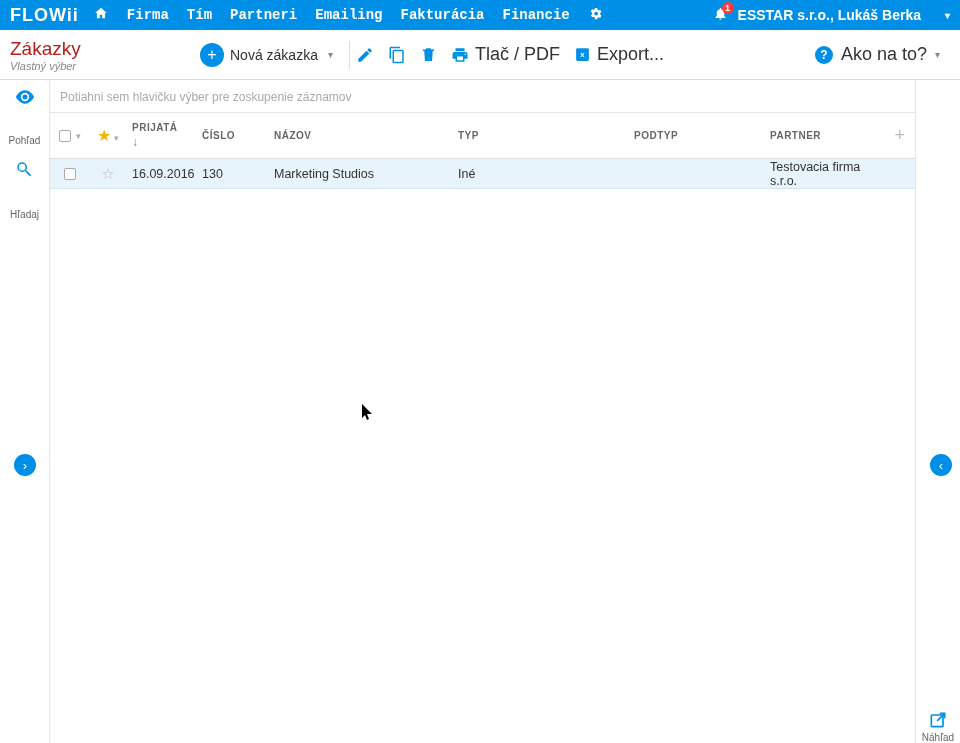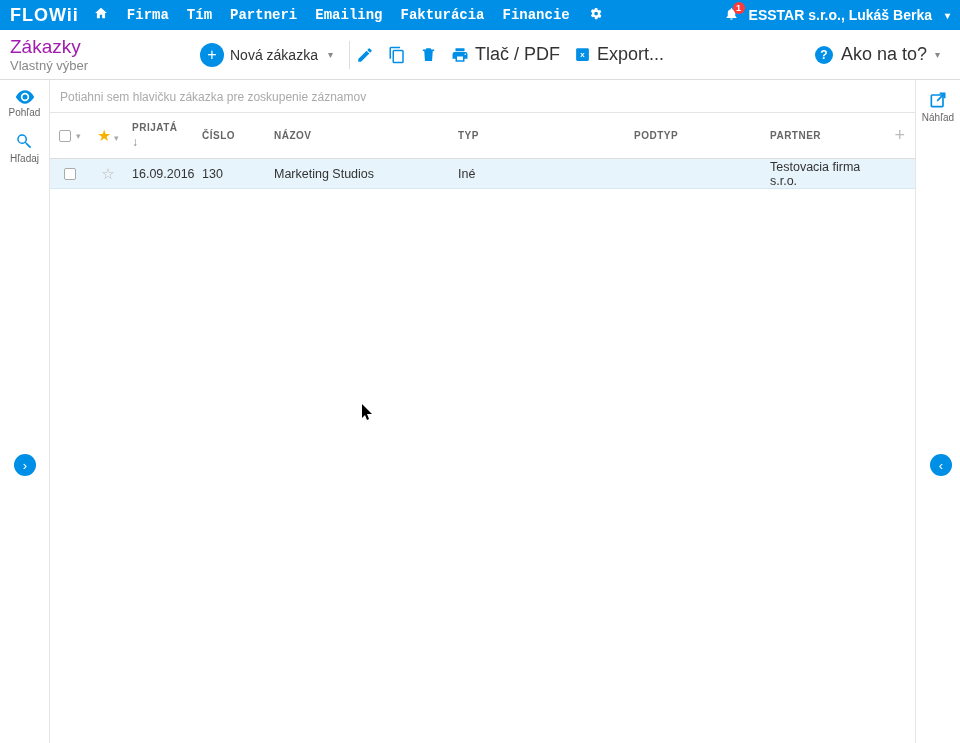--- a/index.html
+++ b/index.html
@@ -30,22 +30,22 @@
   
   .toolbar {
     height: 50px;
     border-bottom: 1px solid #ddd;
     display: flex;
     align-items: center;
     padding: 0 10px;
     background: #fff;
   }
   .title-block { margin-right: 30px; min-width: 160px; }
-  .title-main { font-size: 19px; color: #a21caf; font-weight: 400; }
-  .title-sub { font-size: 13px; color: #888; }
+  .title-main { font-size: 19px; color: #b91c1c; font-weight: 400; }
+  .title-sub { font-size: 11px; color: #888; font-style: italic; }
   .tb-group { display: flex; align-items: center; gap: 14px; }
   .plus-btn {
     width: 24px; height: 24px; border-radius: 50%;
     background: #008fe6; color: #fff; font-size: 16px;
     display: flex; align-items: center; justify-content: center;
     margin-right: 6px;
   }
   .new-order { display: flex; align-items: center; cursor: pointer; color: #333; font-size: 14px; }
   .drop-caret { color: #888; font-size: 10px; margin: 0 10px; cursor: pointer; }
   .divider-v { width: 1px; height: 28px; background: #ddd; margin: 0 6px; }
@@ -60,21 +60,21 @@
     display: flex; align-items: center; justify-content: center;
   }
   
   .main-area { display: flex; height: calc(743px - 80px); }
   .side-left {
     width: 50px; background: #fff; border-right: 1px solid #e5e5e5;
     display: flex; flex-direction: column; align-items: center;
     padding-top: 10px; gap: 14px;
   }
   .side-btn { display: flex; flex-direction: column; align-items: center; cursor: pointer; color: #008fe6; gap:3px; }
-  .side-btn span { font-size: 10px; color: #666; }
+  .side-btn span { font-size: 10px; color: #666; margin-top: 28px; }
   .side-btn svg { fill: #008fe6; }
   .content {
     flex: 1; position: relative;
     border-right: 1px solid #e5e5e5;
   }
   .group-hint {
     color: #aaa; font-size: 12px; padding: 10px 10px 8px 10px;
     border-bottom: 1px solid #e5e5e5;
     background: #fff;
   }
@@ -107,20 +107,21 @@
     height: 30px; font-size: 12.5px; color:#333;
     background: #e8f4fb;
     border-bottom: 1px solid #d5e8f3;
   }
   .row .col-check { justify-content:center; }
   .star-empty { color:#bbb; font-size:15px; }
   
   .side-right {
     width: 44px; display:flex; flex-direction:column; align-items:center;
     padding-top:10px;
+    justify-content:flex-end;
   }
   .side-right .rbtn { display:flex; flex-direction:column; align-items:center; cursor:pointer; }
   .side-right .rbtn svg { stroke:#008fe6; fill:none; }
   .side-right .rbtn span { font-size:10px; color:#666; margin-top:2px; }
   
   .chev-left, .chev-right {
     position: absolute; width:22px; height:22px; border-radius:50%;
     background:#008fe6; color:#fff; display:flex; align-items:center; justify-content:center;
     cursor:pointer; font-size:13px;
   }
@@ -155,21 +156,21 @@
     </div>
   </div>
   <div class="nav-spacer"></div>
   <div class="nav-right">
     <div class="bell-wrap">
       <svg width="15" height="15" viewBox="0 0 24 24" fill="#fff">
           <path d="M12 22a2 2 0 002-2h-4a2 2 0 002 2zm6-6V11a6 6 0 00-5-5.9V4a1 1 0 10-2 0v1.1A6 6 0 006 11v5l-2 2v1h16v-1z"></path>
         </svg>
       <div class="bell-badge">1</div>
     </div>
-    <div style="display:flex;align-items:center;gap:13px;">
+    <div style="display:flex;align-items:center;gap:24px;">
       <span>ESSTAR s.r.o., Lukáš Berka</span>
       <span style="font-size:10px;">▾</span>
     </div>
   </div>
 </div>
 
 <div class="toolbar">
   <div class="title-block">
     <div class="title-main">Zákazky</div>
     <div class="title-sub">Vlastný výber</div>
@@ -235,21 +236,21 @@
     </div>
     <div class="side-btn">
       <svg width="18" height="18" viewBox="0 0 24 24">
           <path d="M15.5 14h-.79l-.28-.27A6.47 6.47 0 0016 9.5 6.5 6.5 0 109.5 16a6.47 6.47 0 004.23-1.57l.27.28v.79L20 21.5 21.5 20l-6-6zm-6 0A4.5 4.5 0 1114 9.5 4.49 4.49 0 019.5 14z"></path>
         </svg>
       <span>Hľadaj</span>
     </div>
   </div>
 
   <div class="content">
-    <div class="group-hint">Potiahni sem hlavičku zákazka pre zoskupenie záznamov</div>
+    <div class="group-hint">Potiahni sem hlavičku výber pre zoskupenie záznamov</div>
     <div class="table-head">
       <div class="col col-check">
         <div class="checkbox"></div>
         <span class="sm-caret">▾</span>
       </div>
       <div class="col col-star">
         <span class="star-gold">★</span><span class="sm-caret">▾</span>
       </div>
       <div class="col col-date">
         <span class="th-label">PRIJATÁ</span>

